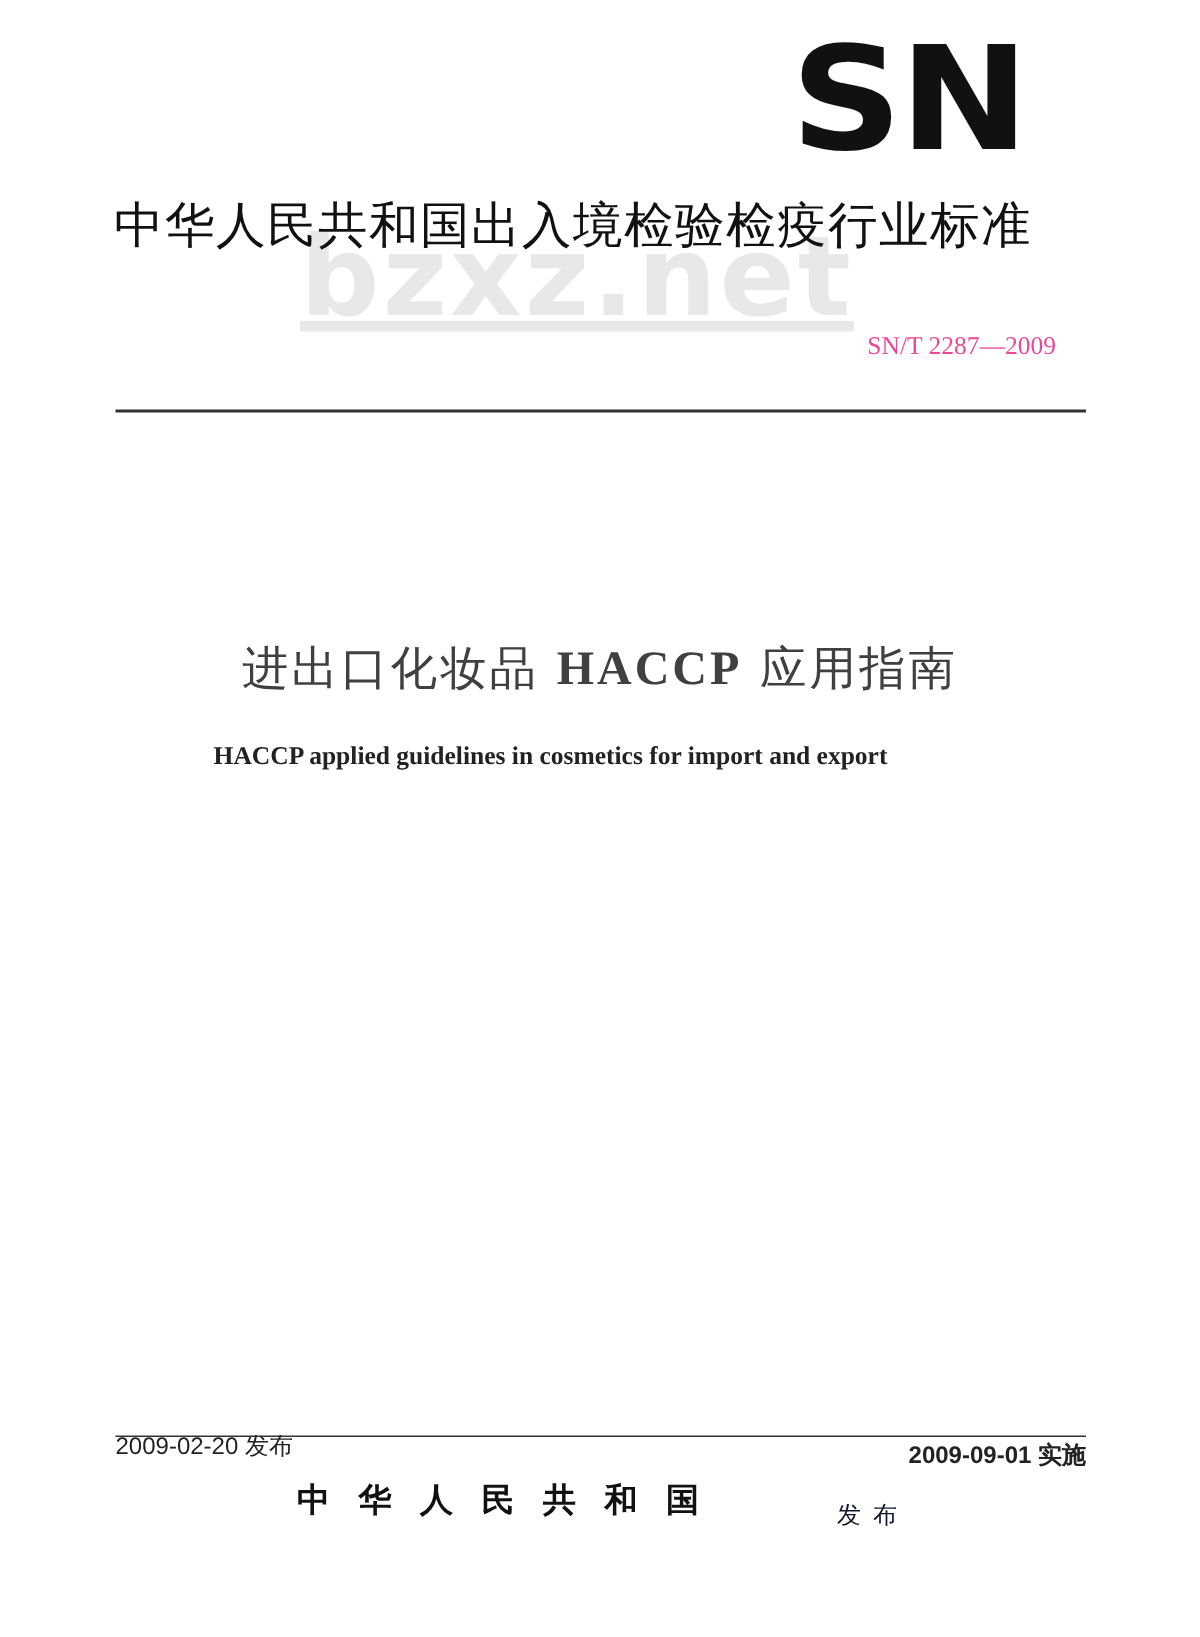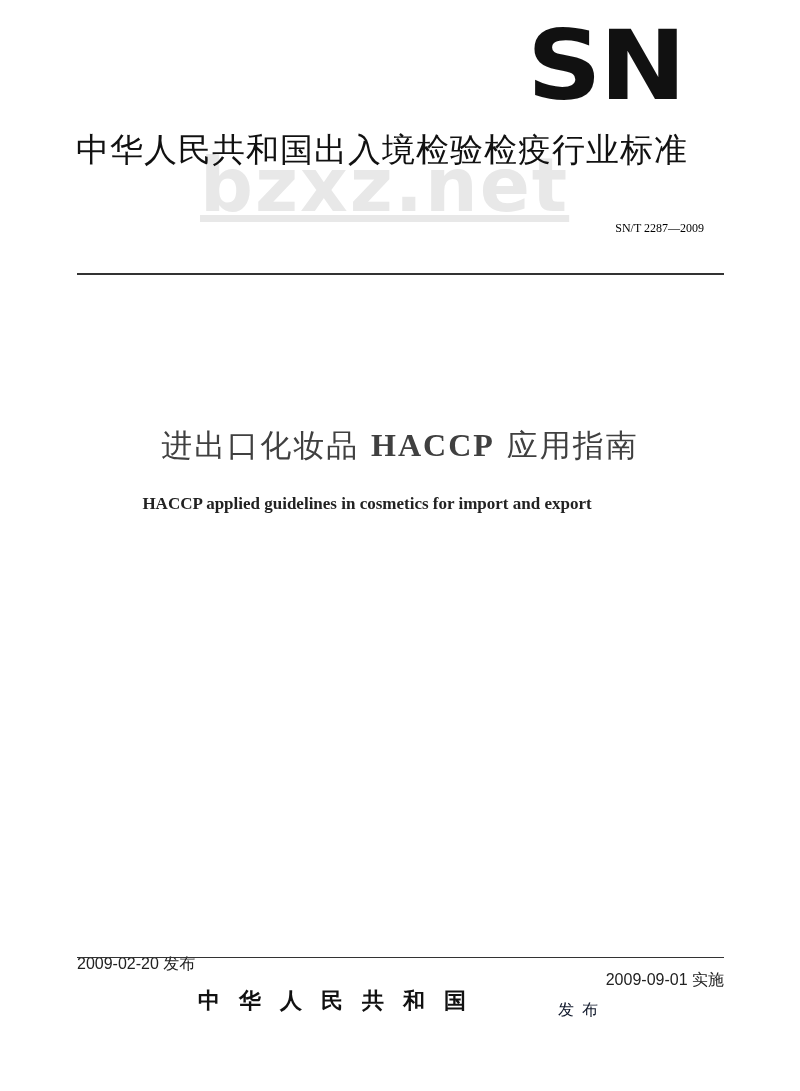--- a/index.html
+++ b/index.html
@@ -18,38 +18,38 @@
   .watermark {
     position: absolute; left: 200px; top: 148px;
     font-family: "DejaVu Sans", sans-serif; font-weight: bold;
     font-size: 74px; line-height: 74px; color: #e8e8e8; letter-spacing: 2px;
     z-index: 0;
     text-decoration: underline;
   }
   .header-title, .std-no, .rule, .cn-title, .en-title, .dates, .issuer { z-index: 1; }
   .std-no {
     position: absolute; right: 96px; top: 221px;
-    font-family: "Liberation Serif", serif; font-size: 12px; color: #000000;
+    font-family: "Liberation Serif", serif; font-size: 17px; color: #ec4899;
   }
   .rule { position: absolute; left: 77px; width: 647px; border-top: 2px solid #333; }
   .rule.top { top: 273px; }
   .rule.bottom { top: 957px; border-top-width: 1px; }
   .cn-title {
     position: absolute; left: 0; width: 800px; top: 425px; text-align: center;
     font-family: "DejaVu Serif", serif; font-size: 31px; line-height: 40px; letter-spacing: 2px; color: #404040;
   }
   .cn-title .latin { font-family: "Liberation Serif", serif; font-weight: bold; font-size: 32px; }
   .en-title {
     position: absolute; left: 0; width: 734px; top: 494px; text-align: center;
     font-family: "Liberation Serif", serif; font-weight: bold; font-size: 17px; color: #222;
   }
   .dates { position: absolute; left: 77px; width: 647px; top: 930px; height: 22px; margin-top: 24px; }
   .dates span { font-family: "Liberation Sans", sans-serif; font-size: 16px; color: #222; }
   .date-left { position: absolute; left: 0; top: 0; }
-  .date-right { position: absolute; right: 0; top: 16px; }
+  .date-right { position: absolute; right: 0; top: 6px; font-weight: bold; }
   .issuer { position: absolute; left: 198px; top: 988px; }
   .issuer-line1 {
     font-family: "DejaVu Serif", serif; font-weight: bold; font-size: 22px; line-height: 24px;
     letter-spacing: 19px; color: #111; white-space: nowrap;
   }
   .issuer-line2 {
     font-family: "DejaVu Serif", serif; font-weight: bold; font-size: 22px; line-height: 24px;
     letter-spacing: 1px; color: #111; white-space: nowrap;
   }
   .issued-label {

